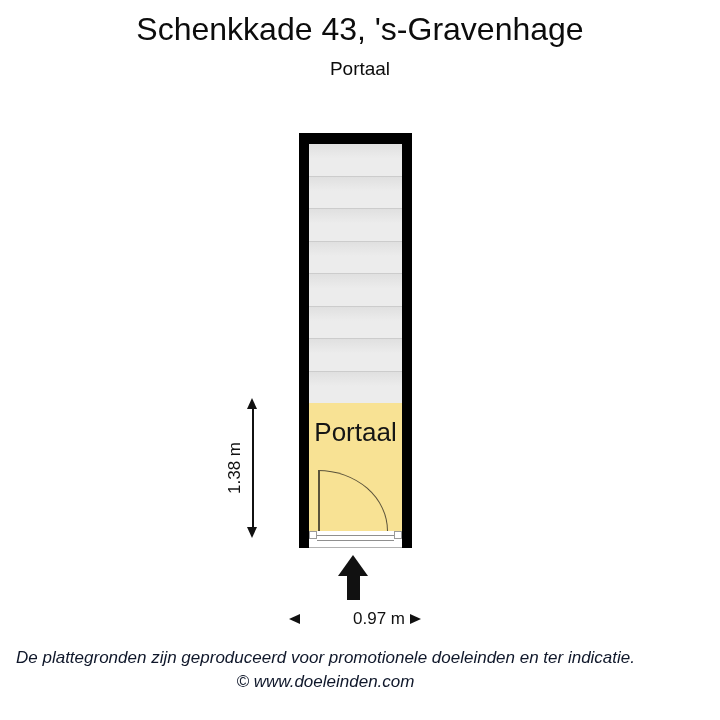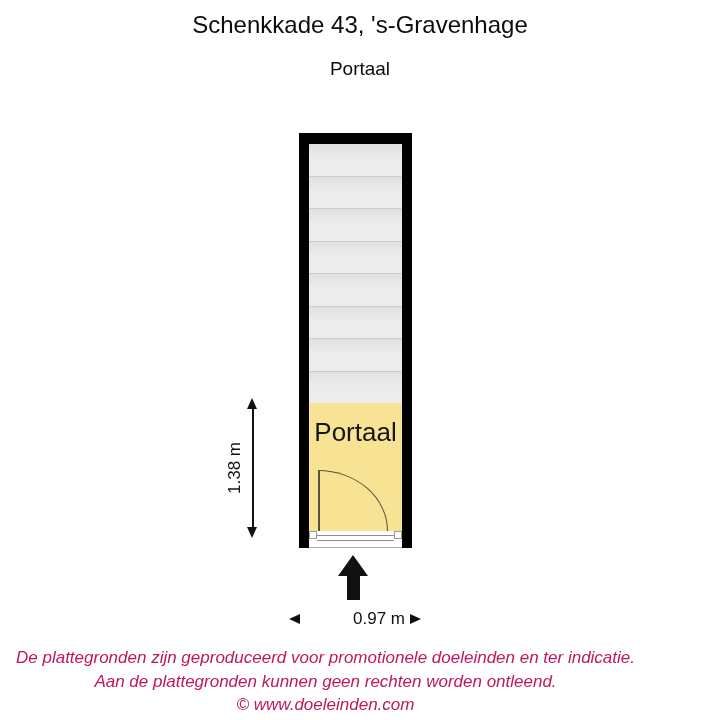--- a/index.html
+++ b/index.html
@@ -2,21 +2,21 @@
 <html style="--wall: #000000; --room-fill: #f8e294; --stairs-fill: #ececec; --step-line: #cccccc; --door-line: #5a523a; --arrow: #111111;"><head>
 <meta charset="utf-8">
 <style>
   html,body{margin:0;padding:0;}
   body{
     width:720px;height:720px;background:#ffffff;position:relative;overflow:hidden;
     font-family:"Liberation Sans", sans-serif;color:#111;
   }
   .title{
     position:absolute;top:11px;left:0;width:720px;text-align:center;
-    font-size:24px;letter-spacing:0;color:#0c0c0c;
+    font-size:32px;letter-spacing:0;color:#0c0c0c;
   }
   .subtitle{
     position:absolute;top:58px;left:0;width:720px;text-align:center;
     font-size:19px;color:#0c0c0c;
   }
 
   
   .plan{
     position:absolute;left:299px;top:133px;width:113px;height:415px;
     background:var(--wall);
@@ -90,21 +90,21 @@
     font-size:17px;color:#111;
   }
   .htri{width:0;height:0;border-top:5px solid transparent;border-bottom:5px solid transparent;}
   .htri.left{border-right:11px solid var(--arrow);}
   .htri.right{border-left:11px solid var(--arrow);}
   .hdim-label{white-space:nowrap;margin-left:48px;}
 
   
   .footer{
     position:absolute;top:646px;left:0;width:651px;text-align:center;
-    font-style:italic;font-size:17px;line-height:23.5px;color:#be185d;
+    font-style:italic;font-size:17px;line-height:23.5px;color:#0f172a;
   }
 </style>
 </head>
 <body>
 
 <div class="page">
 
   <div class="title">Schenkkade 43, 's-Gravenhage</div>
   <div class="subtitle">Portaal</div>
 
@@ -147,17 +147,16 @@
   </div>
 
   <div class="hdim">
     <div class="htri left"></div>
     <div class="hdim-label">0.97 m</div>
     <div class="htri right"></div>
   </div>
 
   <div class="footer">
     <div>De plattegronden zijn geproduceerd voor promotionele doeleinden en ter indicatie.</div>
-    <div>Aan de plattegronden kunnen geen rechten worden ontleend.</div>
     <div>© www.doeleinden.com</div>
   </div>
 
 </div>
 
 </body></html>

